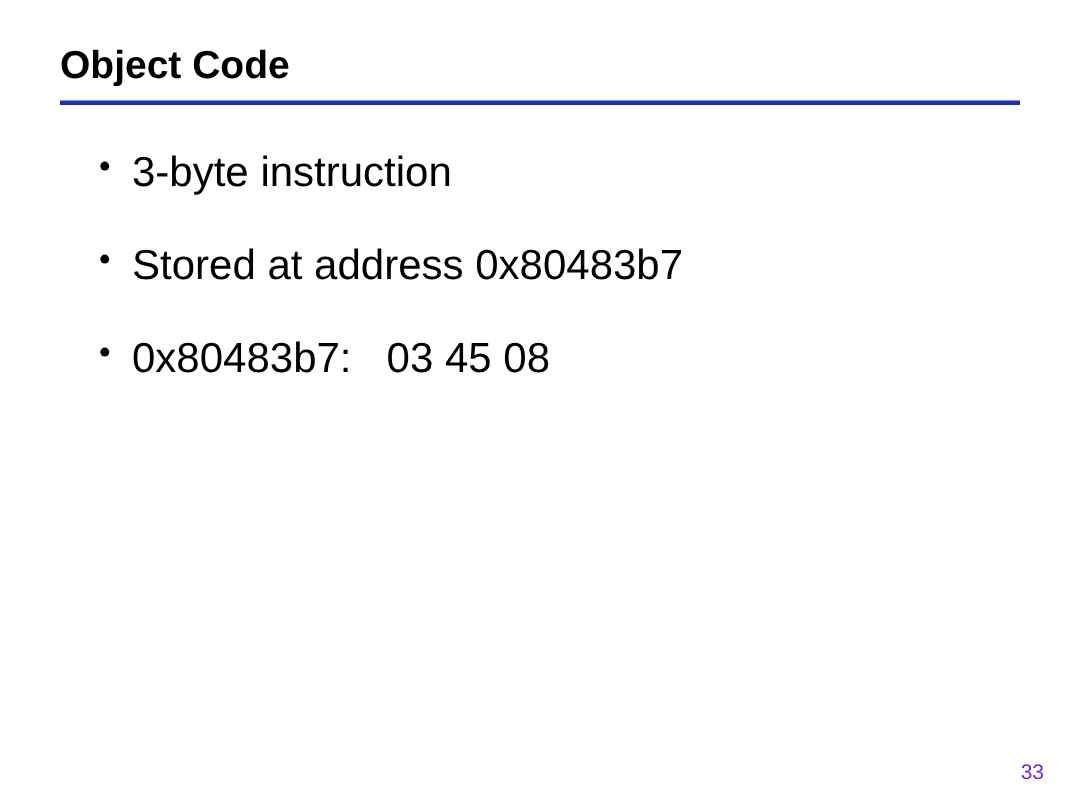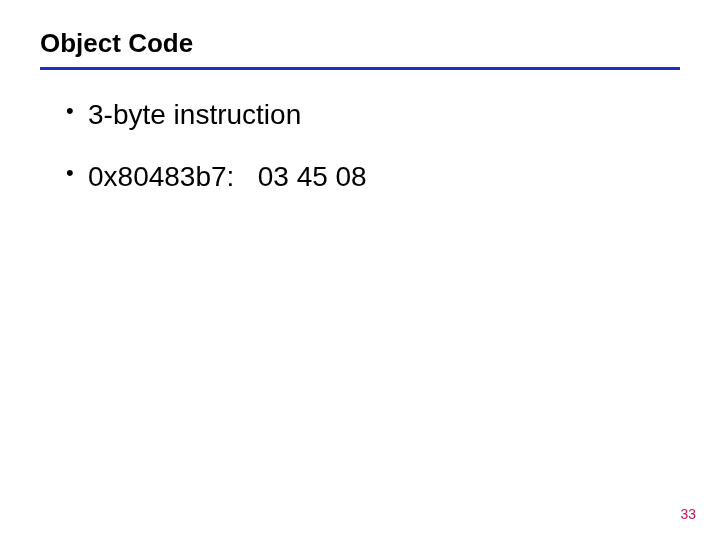--- a/index.html
+++ b/index.html
@@ -47,33 +47,36 @@
     font-size: 22px;
     font-family: Arial, sans-serif;
   }
   .b3-label, .b3-bytes { white-space: pre; margin-top: 21px; }
   .page-number {
     position: absolute;
     right: 24px;
     bottom: 18px;
     font-family: Arial, Helvetica, sans-serif;
     font-size: 14px;
-    color: #be185d;
+    color: #6d28d9;
   }
 </style>
 </head>
 <body>
 
 <div class="slide">
   <div class="title">Object Code</div>
   <div class="divider"></div>
 
   <ul class="bullets">
     <li>
       <span>3-byte instruction</span>
     </li>
     <li>
+      <span>Stored at address 0x80483b7</span>
+    </li>
+    <li>
       <span class="b3-label">0x80483b7:   </span><span class="b3-bytes">03 45 08</span>
     </li>
   </ul>
 
   <div class="page-number">33</div>
 </div>
 
 </body></html>

